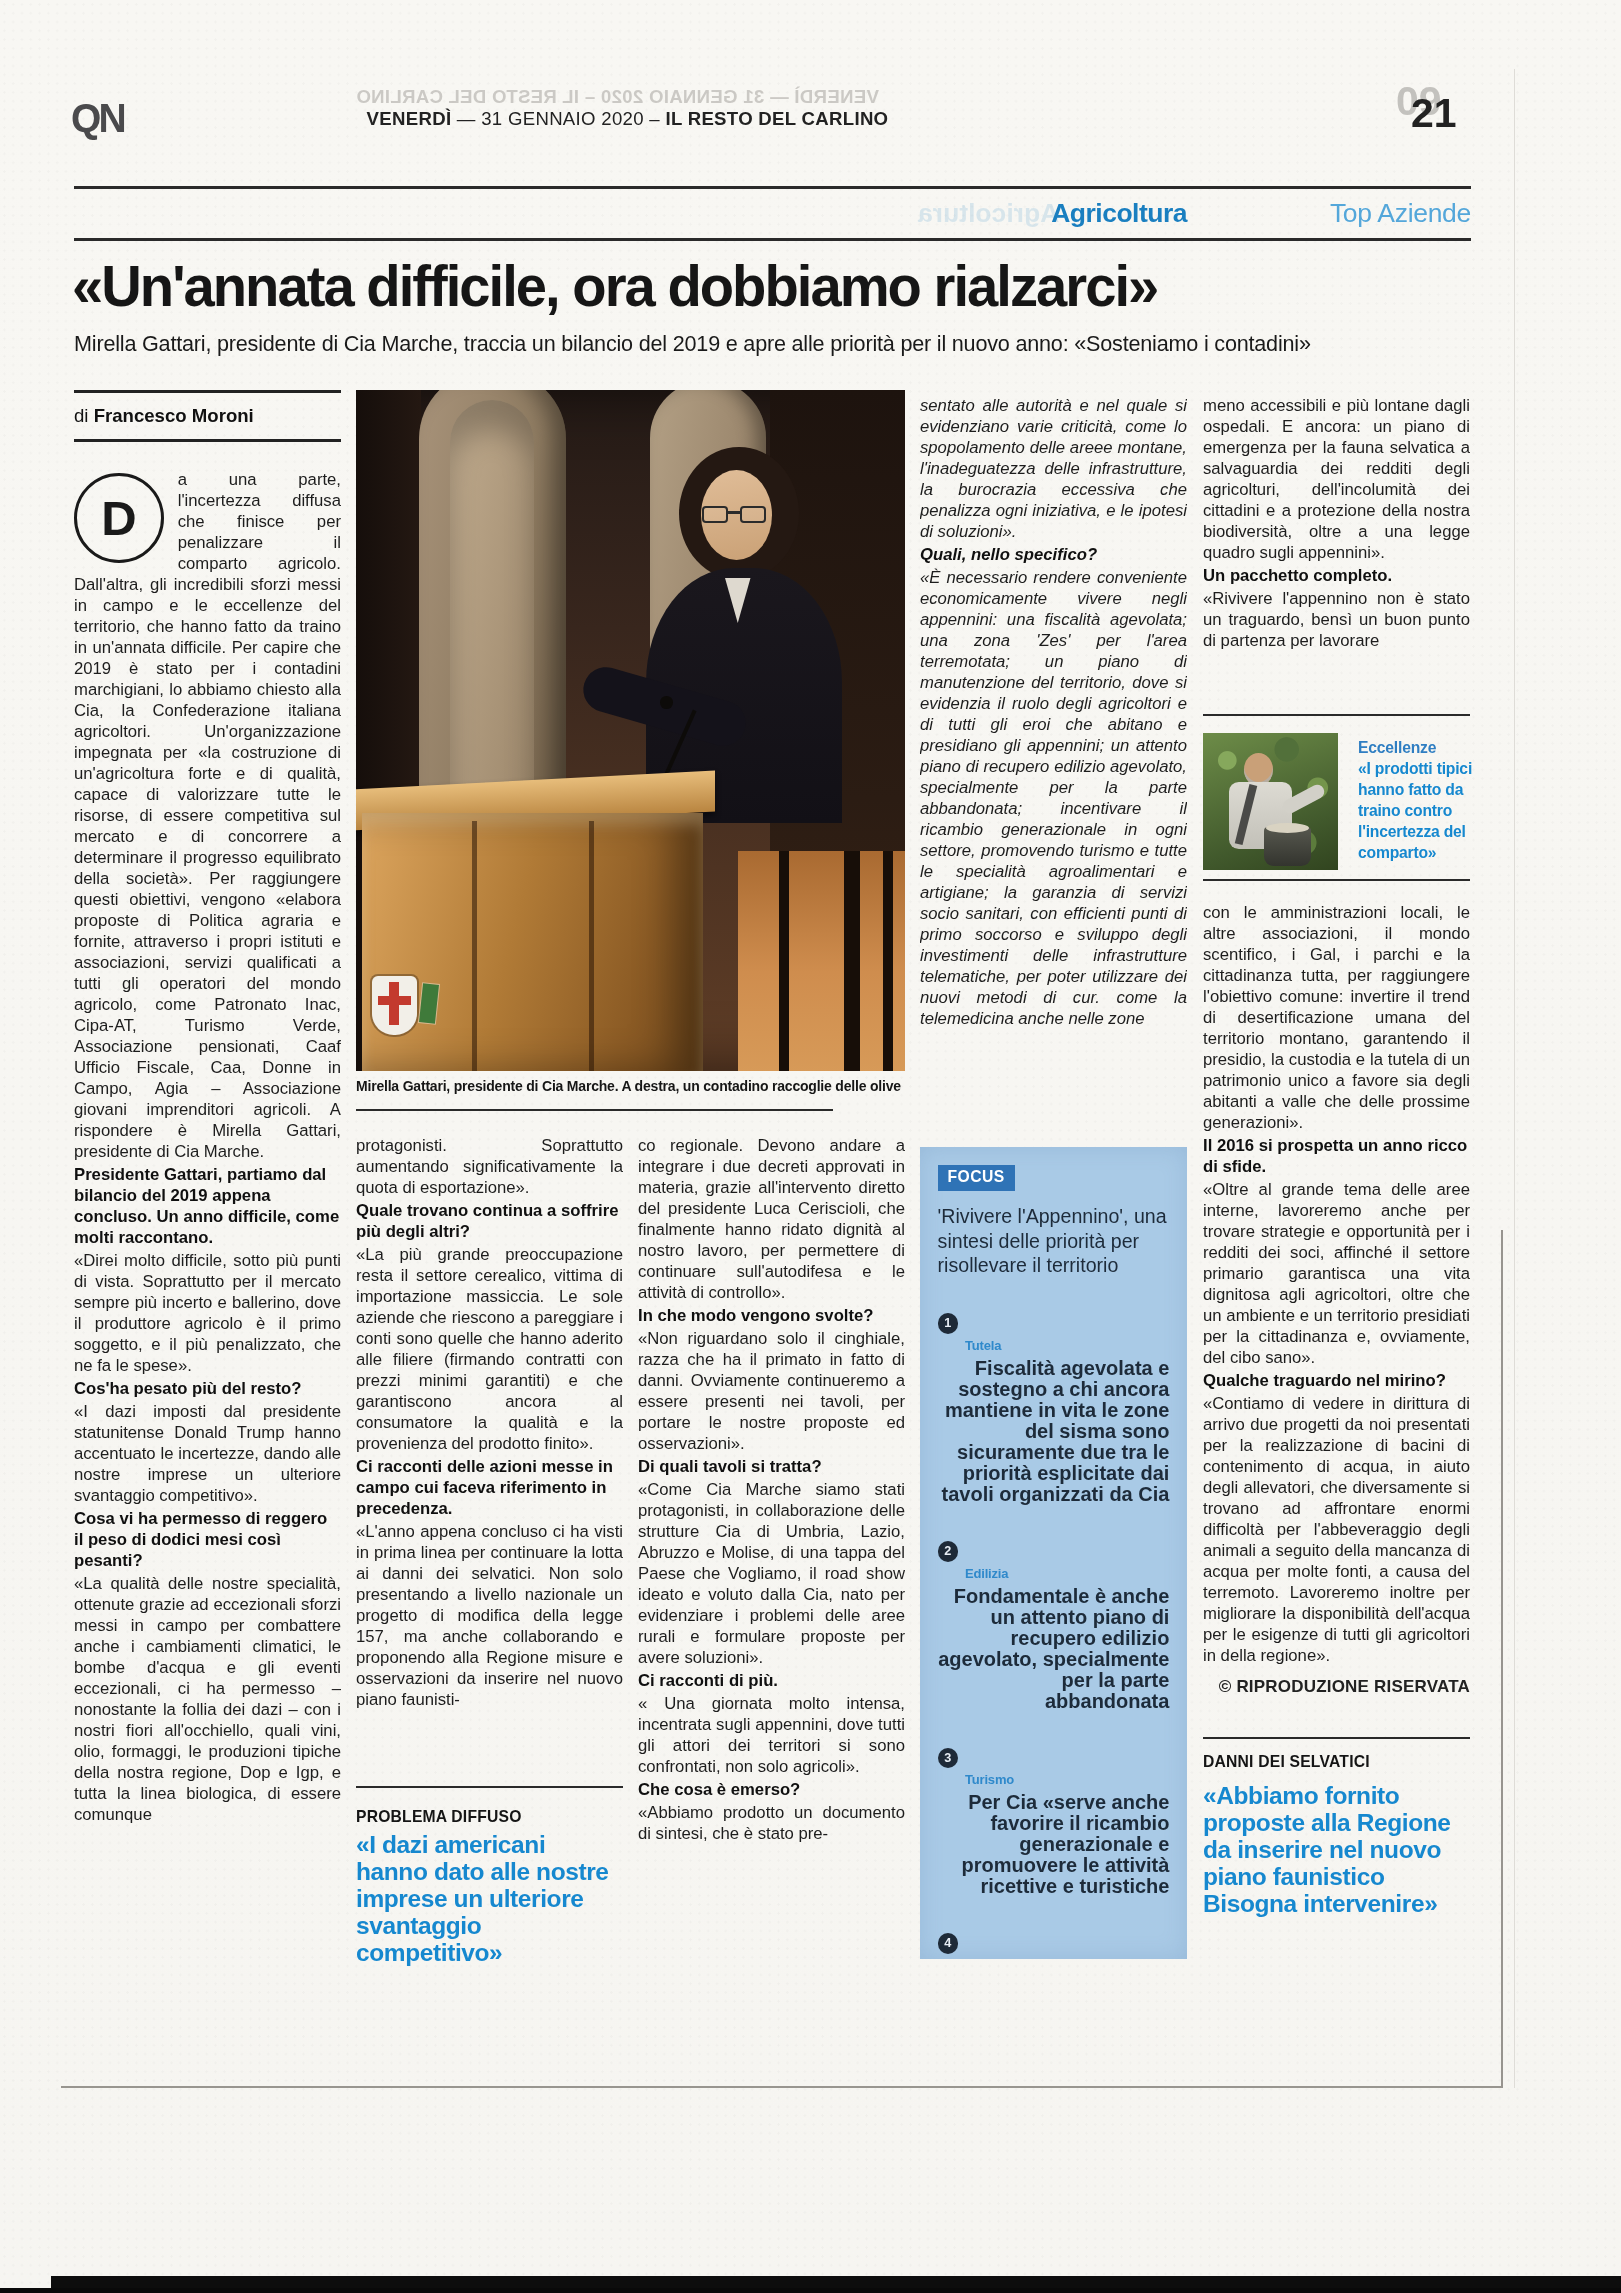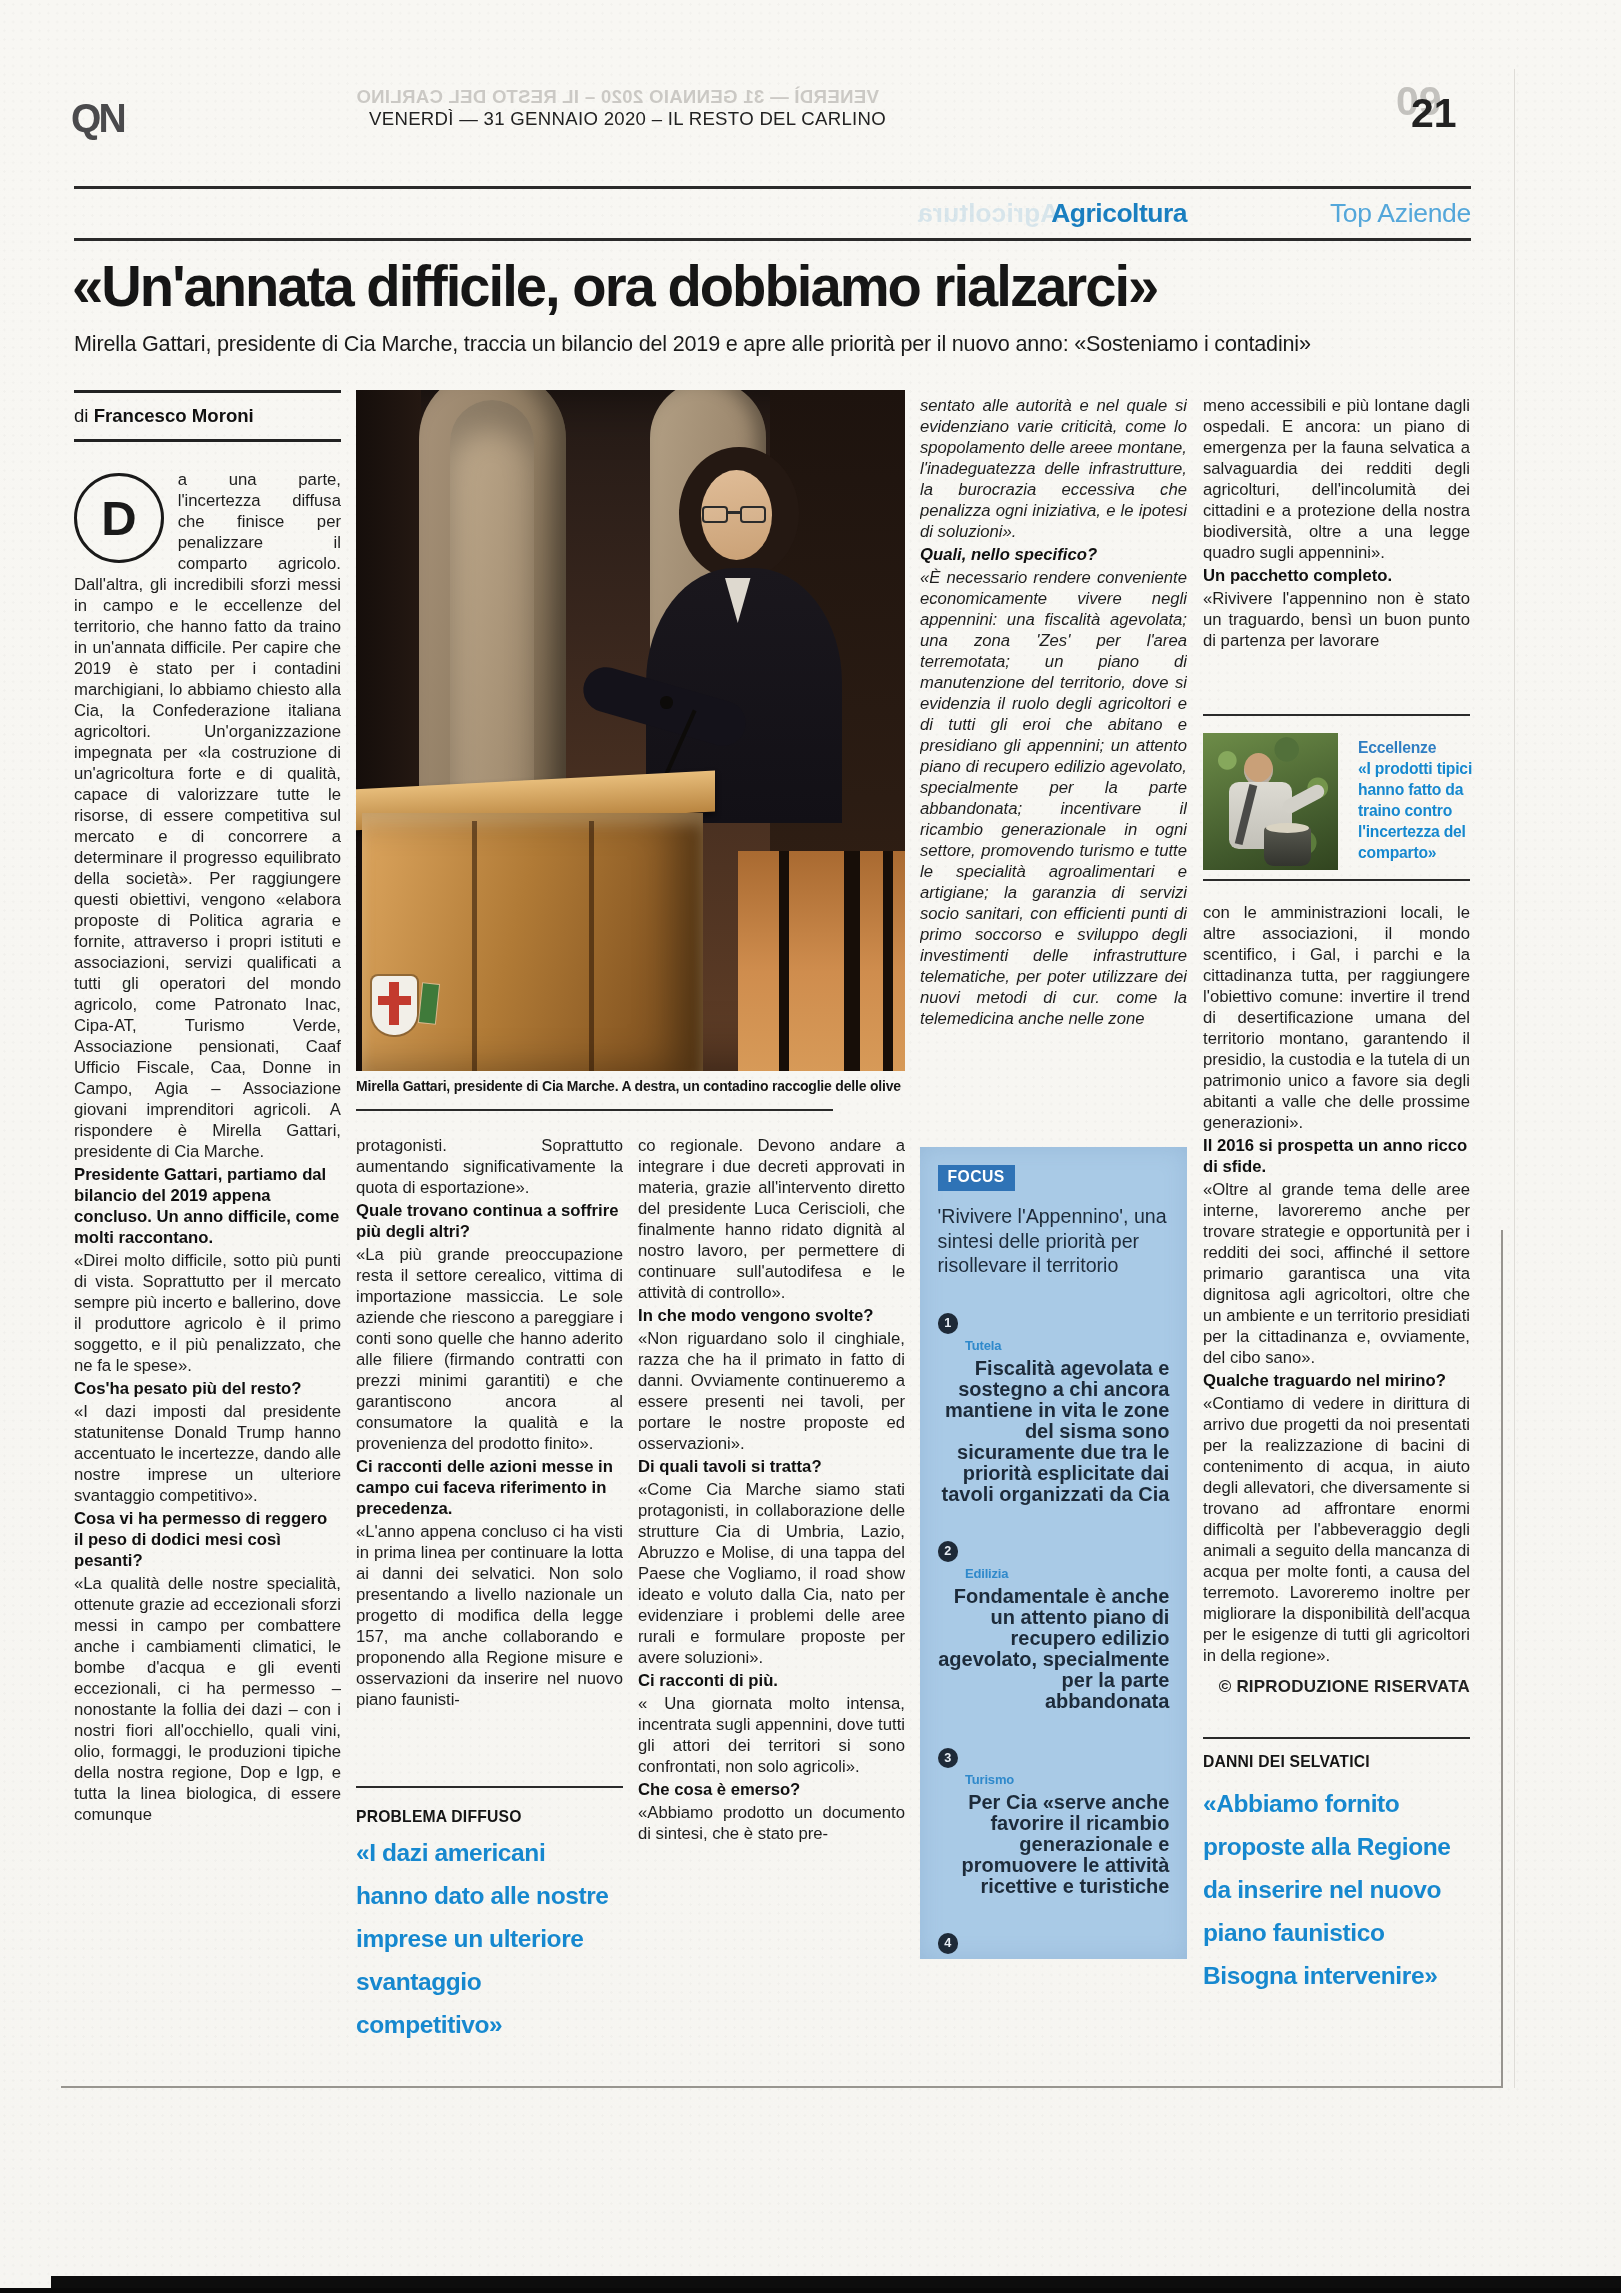--- a/index.html
+++ b/index.html
@@ -22,21 +22,21 @@
     background:
       radial-gradient(rgba(0,0,0,0.025) 1px, transparent 1.2px),
       linear-gradient(#f8f7f3,#f6f5f1);
     background-size:8.8px 8.8px, 100% 100%;
   }
   
   .qn-logo{position:absolute;left:71px;top:96px;font-size:39px;font-weight:900;
     letter-spacing:-2.9px;color:#4a4a4c;transform:scaleY(1.05);}
   .dateline{position:absolute;left:255px;top:108px;width:745px;text-align:center;
     font-size:18.6px;letter-spacing:0.3px;color:#222;white-space:nowrap;}
-  .dateline b{font-weight:400;}
+  .dateline b{font-weight:700;}
   .dateline-ghost{position:absolute;left:245px;top:86px;width:745px;text-align:center;
     font-size:18.6px;font-weight:900;color:#a8a5a0;transform:scale(-1,1);opacity:.55;
     white-space:nowrap;letter-spacing:0.3px;}
   .page-num{position:absolute;left:1411px;top:90px;font-size:41px;font-weight:900;color:#222;}
   .page-num-ghost{position:absolute;left:1396px;top:78px;font-size:41px;font-weight:900;
     color:#b7b5b1;opacity:.8;}
   .rule-a{position:absolute;left:74px;top:186px;width:1397px;height:2.9px;background:#2a2a2a;}
   .section-bar{position:absolute;left:74px;top:196px;width:1397px;height:39px;}
   .section-primary{position:absolute;right:284px;top:2px;font-size:26.5px;font-weight:900;
     color:var(--section-blue);letter-spacing:-0.5px;}
@@ -115,21 +115,21 @@
   .emblem:before{content:"";position:absolute;left:17.6px;top:5.9px;width:9.8px;height:43px;background:#c33a2e;}
   .emblem:after{content:"";position:absolute;left:5.9px;top:19.6px;width:33px;height:9.8px;background:#c33a2e;}
   .emblem-flag{position:absolute;left:65px;top:594px;width:15.7px;height:39px;background:#3f7a3a;
     box-shadow:0 0 0 1px rgba(255,255,255,.4);transform:rotate(6deg);}
   .photo-caption{position:absolute;left:356px;top:1078px;width:549px;font-size:14px;
     font-weight:800;letter-spacing:-0.2px;color:#161616;white-space:nowrap;}
   .caption-rule{position:absolute;left:356px;top:1109px;width:477px;height:2px;background:#2a2a2a;}
   
   .pq-rule{position:absolute;width:267px;height:2px;background:#2a2a2a;}
   .pq-kicker{position:absolute;width:267px;font-size:15.7px;font-weight:900;letter-spacing:0.2px;color:#151515;}
-  .pq-text{position:absolute;width:267px;font-size:24.5px;line-height:43px;font-weight:800;
+  .pq-text{position:absolute;width:267px;font-size:24.5px;line-height:27px;font-weight:800;
     letter-spacing:-0.4px;color:var(--quote-blue);text-align:left;}
   
   .focus{position:absolute;left:920px;top:1147px;width:267px;height:812px;
     background:var(--focus-bg);padding:17.6px 17.6px 11.8px;overflow:hidden;
     box-shadow:inset 0 0 23.5px rgba(70,110,160,.18);}
   .focus-tag{display:inline-block;background:var(--focus-tag-bg);color:#fff;
     font-size:15.7px;font-weight:900;letter-spacing:0.5px;padding:3.9px 9.8px 4.9px;}
   .focus-title{margin-top:15.7px;font-size:24.5px;line-height:27.4px;font-weight:900;
     letter-spacing:-0.5px;color:#15222e;}
   .focus-sub{margin-top:12.7px;font-size:19.6px;line-height:24.5px;font-weight:500;color:#1d2b3a;}

